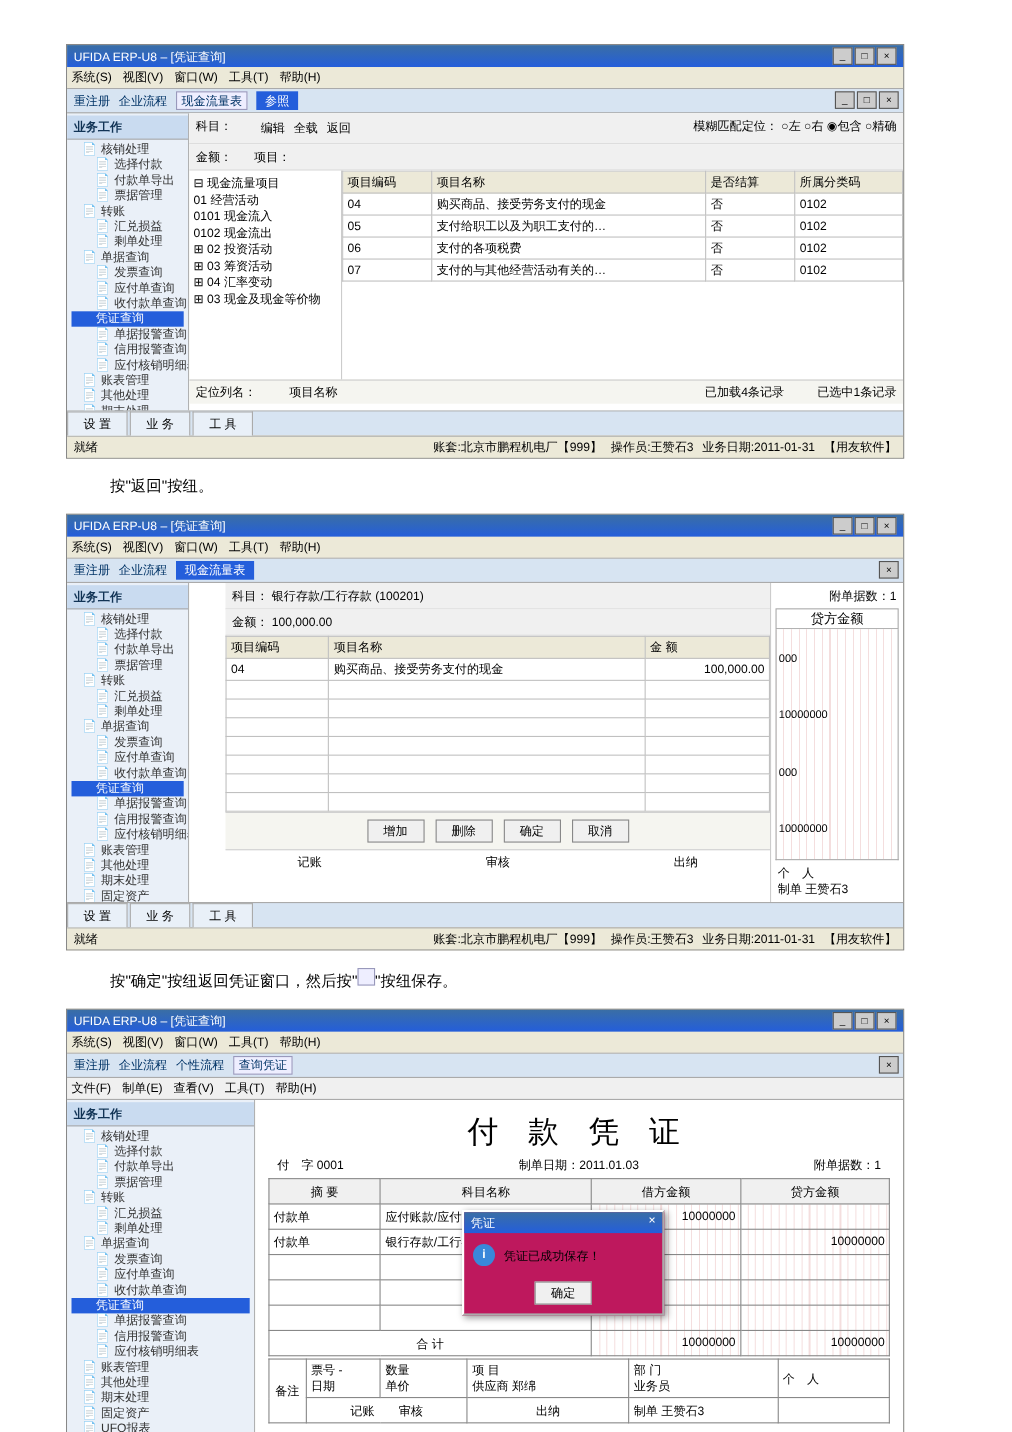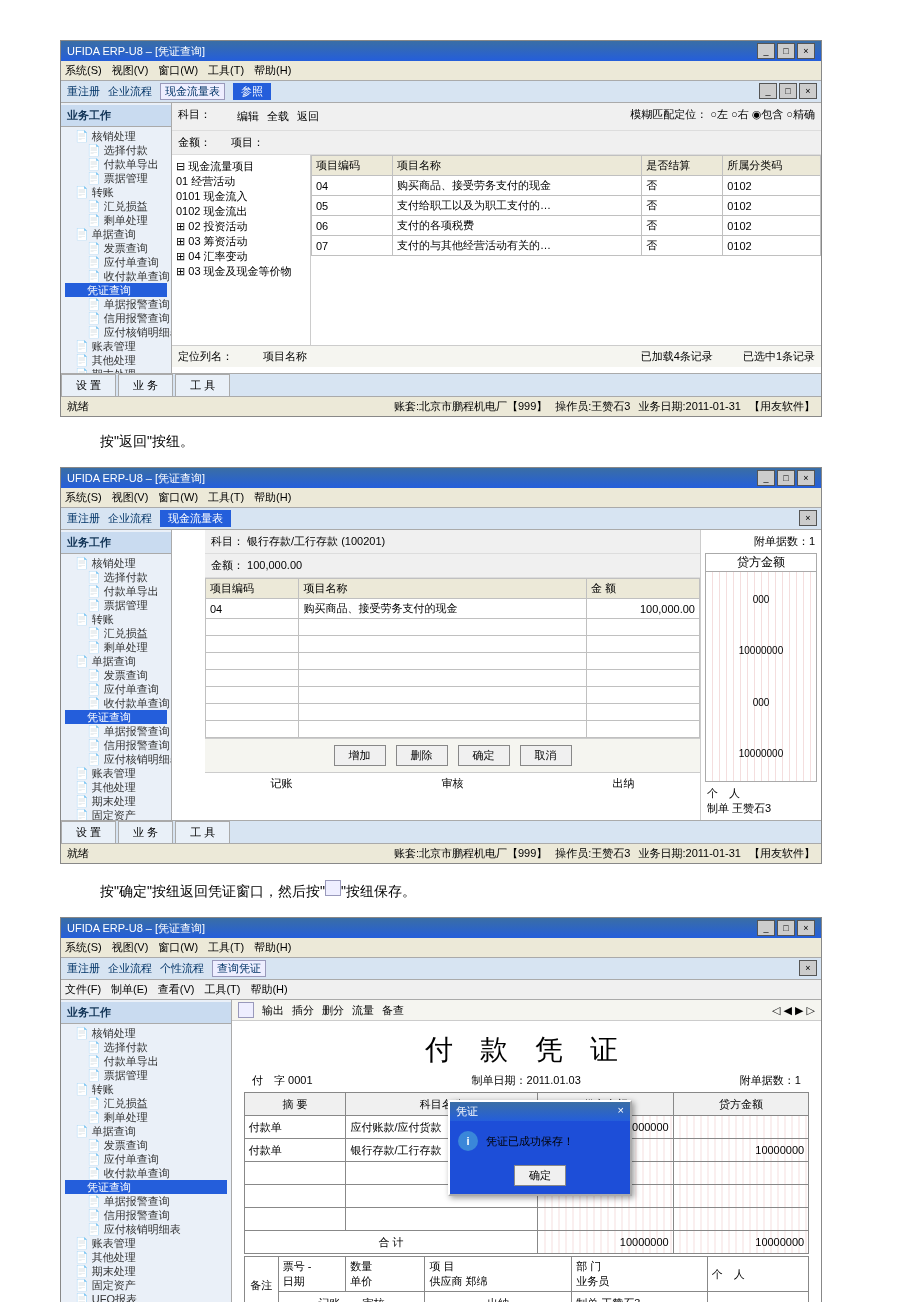--- a/index.html
+++ b/index.html
@@ -96,21 +96,21 @@
   .bottom-tabs span { padding: 3px 14px; border: 1px solid #aaa; border-bottom: none; background: #e9f0f8;}
   .statusbar { display: flex; justify-content: flex-start; gap: 8px; font-size: 11px; padding: 2px 6px; background: #ece9d8; border-top: 1px solid #aaa;}
   .caption-text { margin: 8px 0 16px 40px; font-size: 14px; }
   .btn { display:inline-block; border:1px solid #888; background:#f0f0f0; padding:2px 14px; font-size:11px;}
   .dialog-buttons { display:flex; gap:10px; justify-content:center; padding:6px 0; background:#f5f5f0; border-top:1px solid #ccc;}
   .voucher-title { text-align:center; font-size:28px; font-family:"KaiTi","楷体",serif; letter-spacing:10px; padding:10px 0 4px;}
   .voucher-sub { display:flex; justify-content:space-between; padding:0 20px 4px; font-size:11px;}
   .voucher-table { border-collapse:collapse; width:96%; margin:0 auto; font-size:11px;}
   .voucher-table th,.voucher-table td{border:1px solid #888; padding:2px 4px; height:18px;}
   .voucher-table th{background:#f0f0f0; font-weight:normal;}
-  .msgbox { position:absolute; left:216px; top:100px; width:180px; background:#1d4ed8; border:2px outset #fff; box-shadow:2px 2px 6px rgba(0,0,0,0.4);}
+  .msgbox { position:absolute; left:188px; top:100px; width:180px; background:#be185d; border:2px outset #fff; box-shadow:2px 2px 6px rgba(0,0,0,0.4);}
   .msgbox .mb-title{background:linear-gradient(#3a6ea5,#245edb); color:#fff; padding:2px 6px; font-size:11px; display:flex; justify-content:space-between;}
   .msgbox .mb-body{padding:10px 8px; font-size:11px; display:flex; gap:8px; align-items:center;}
   .msgbox .mb-foot{display:flex; justify-content:center; padding:4px 0 8px;}
   .info-icon{width:20px;height:20px;border-radius:50%;background:#3a87d9;color:#fff;display:flex;align-items:center;justify-content:center;font-weight:bold;}
   
   .s3 .body-layout{height:360px;}
   .s1 .body-layout{height:270px;}
   .s2 .body-layout{height:290px;}
   .iconbtn{display:inline-block;width:14px;height:14px;background:#eef;border:1px solid #99b;}
   .ruled { background: repeating-linear-gradient(90deg,#fff,#fff 6px,#f4dede 6px,#f4dede 7px); }
@@ -378,21 +378,21 @@
         </div>
         <div style="display:flex; gap:30px; justify-content:space-around; padding:3px 6px; font-size:11px; border-top:1px solid #ccc;">
           <span>记账</span>
           <span>审核</span>
           <span>出纳</span>
         </div>
       </div>
       <div style="width:120px; border-left:1px solid #ccc; display:flex; flex-direction:column;">
         <div style="text-align:right; padding:4px 6px; font-size:11px;">附单据数：1</div>
         <div style="text-align:center; border:1px solid #aaa; margin:0 4px;">贷方金额</div>
-        <div class="ruled" style="flex:1; margin:0 4px; border:1px solid #aaa; border-top:none; font-size:10px; text-align:center; padding:2px; display:flex; flex-direction:column; justify-content:space-around;">
+        <div class="ruled" style="flex:1; margin:0 4px; border:1px solid #aaa; border-top:none; font-size:10px; text-align:left; padding:2px; display:flex; flex-direction:column; justify-content:space-around;">
           <span>000</span>
           <span>10000000</span>
           <span>000</span>
           <span>10000000</span>
         </div>
         <div style="padding:4px 6px; font-size:11px;">
           <span>个　人</span><br>
           <span>制单</span>
           <span>王赞石3</span>
         </div>
@@ -468,29 +468,20 @@
           <div class="node ind2">📄 信用报警查询</div>
           <div class="node ind2">📄 应付核销明细表</div>
           <div class="node ind1">📄 账表管理</div>
           <div class="node ind1">📄 其他处理</div>
           <div class="node ind1">📄 期末处理</div>
           <div class="node ind1">📄 固定资产</div>
           <div class="node ind1">📄 UFO报表</div>
         </div>
     </div>
     <div class="main" style="position:relative;">
-      <div class="toolbar">
-        <span class="iconbtn"></span>
-        <span>输出</span>
-        <span>插分</span>
-        <span>删分</span>
-        <span>流量</span>
-        <span>备查</span>
-        <span style="margin-left:auto;">◁ ◀ ▶ ▷</span>
-      </div>
       <div class="voucher-title">付 款 凭 证</div>
       <div class="voucher-sub">
         <span><span>付</span>　<span>字</span> <span>0001</span></span>
         <span><span>制单日期：</span><span>2011.01.03</span></span>
         <span>附单据数：1</span>
       </div>
       <table class="voucher-table striped">
         <thead>
             <tr>
           <th style="width:18%;">摘 要</th>

